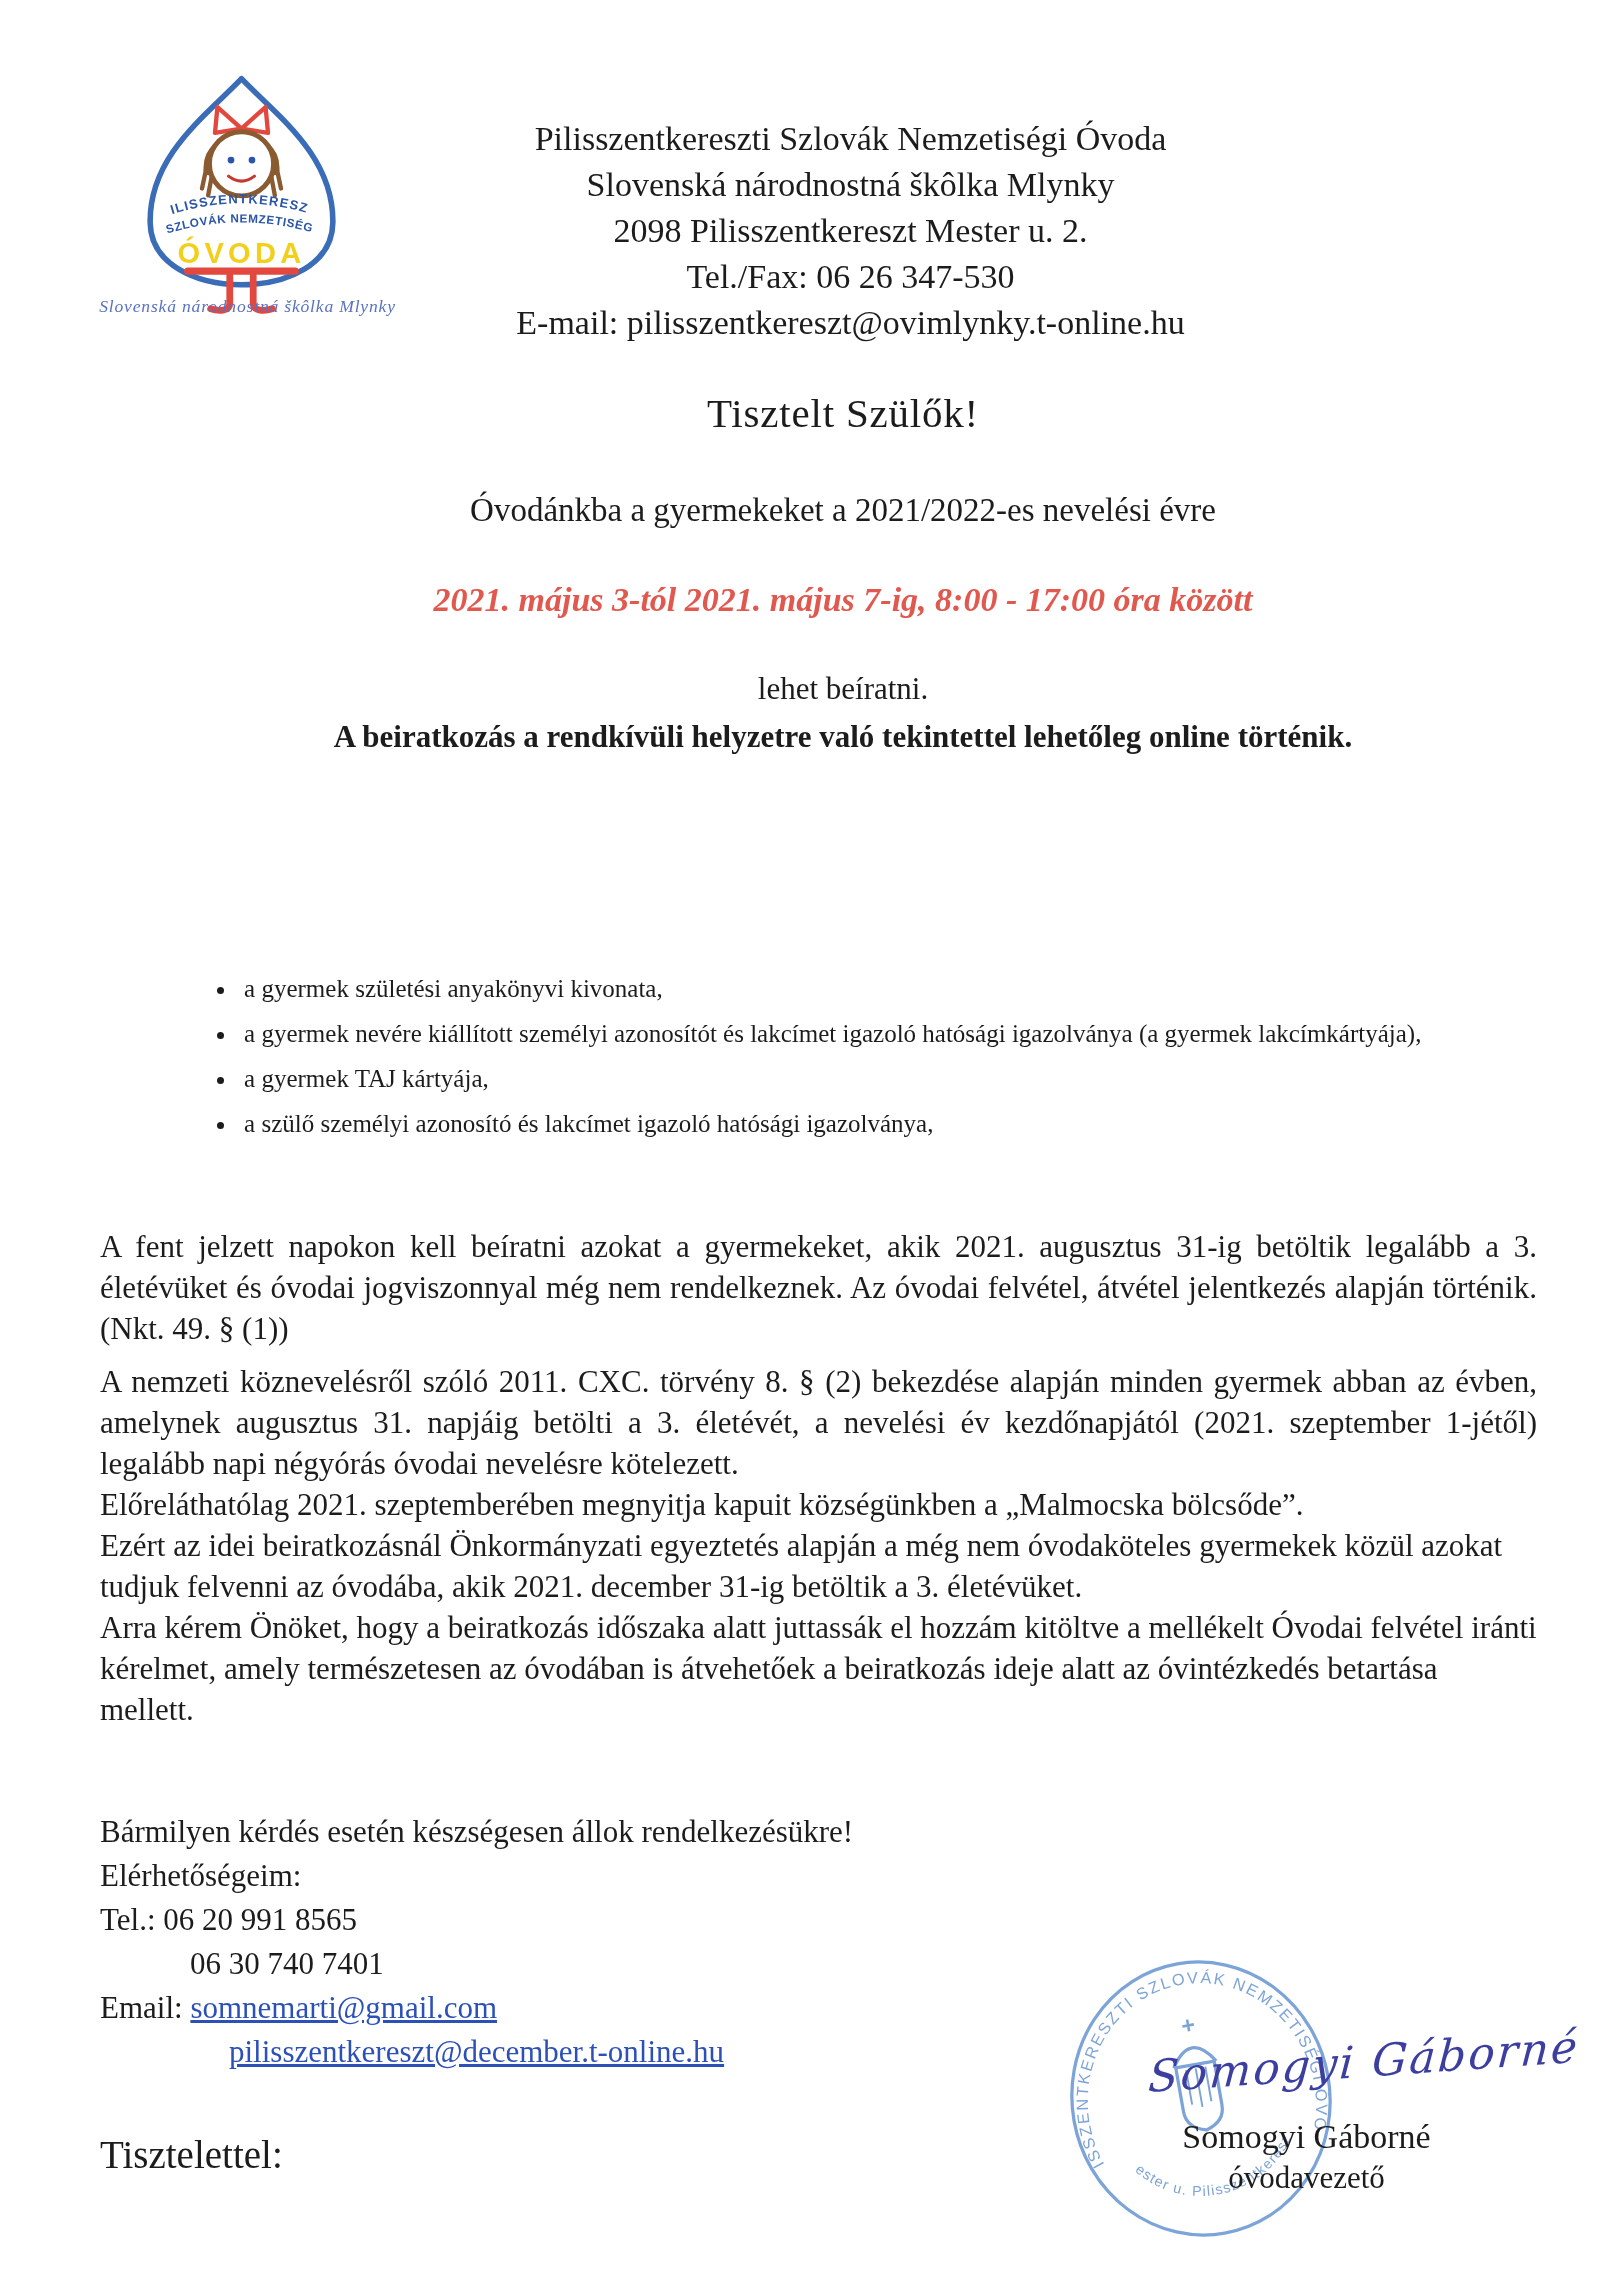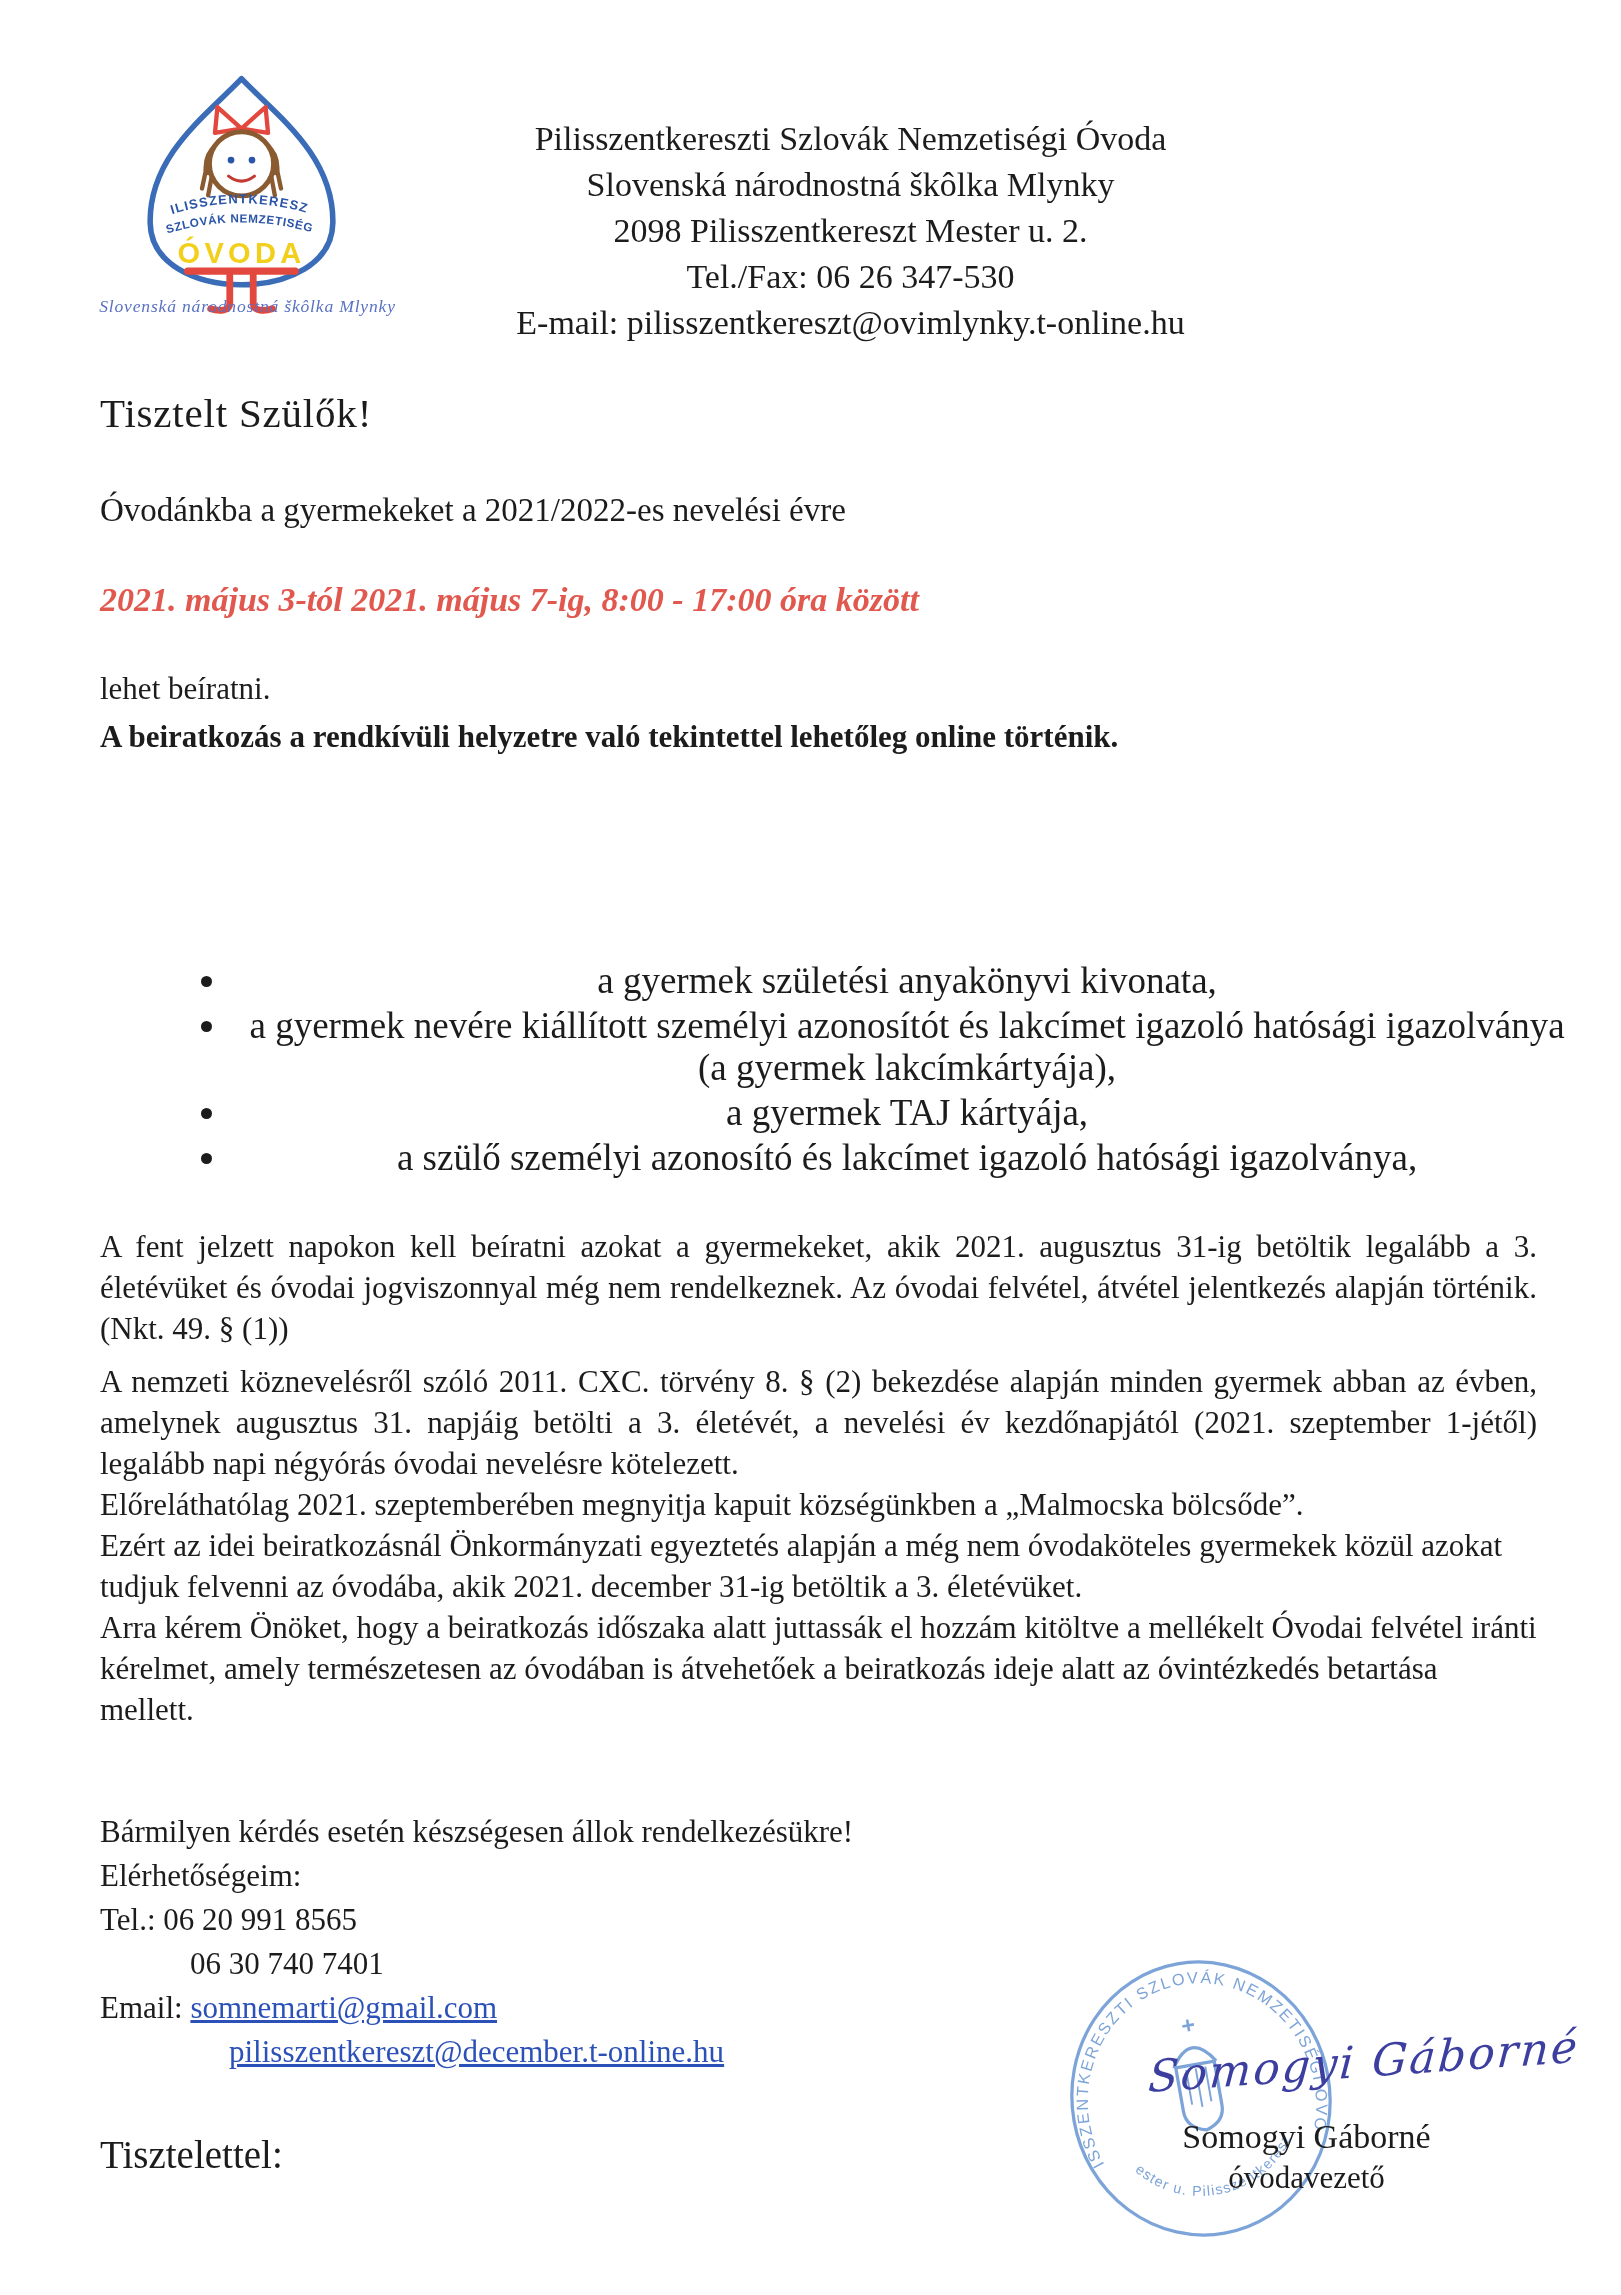--- a/index.html
+++ b/index.html
@@ -16,35 +16,35 @@
   .logo-caption{
     position:absolute;left:98px;top:296px;width:299px;
     text-align:center;font-style:italic;font-size:17.6px;
     color:#5a72c2;letter-spacing:0.8px;
   }
   .header-block{
     position:absolute;left:437px;top:116px;width:827px;
     text-align:center;font-size:34px;line-height:46px;
   }
   
-  .center-zone{position:absolute;left:100px;width:1486px;text-align:left;}
+  .center-zone{position:absolute;left:100px;width:1486px;text-align:center;}
   .salutation{top:389px;font-size:41px;letter-spacing:0.8px;}
   .intro-line{top:492px;font-size:33px;font-weight:normal;}
   .period-line{top:581px;font-size:34px;font-weight:bold;font-style:italic;color:#e0584e;}
   .action-line{top:671px;font-size:31px;}
   .online-line{top:719px;font-size:31px;font-weight:bold;}
   
   .docs-heading{
     position:absolute;left:100px;top:835px;width:1379px;
     font-size:31px;font-weight:bold;line-height:45px;
   }
   .docs-list{
     position:absolute;left:182px;top:956px;width:1348px;
-    margin:4px;padding:0 0 0 44px;
-    font-size:37px;line-height:42px;text-align:center;
+    margin:12px;padding:0 0 0 44px;
+    font-size:25px;line-height:42px;
   }
   .docs-list li{margin:0 0 3.1px 0;padding-left:6.1px;}
   
   .body-block{
     position:absolute;left:100px;top:1214px;width:1437px;
     font-size:31px;line-height:41px;
   }
   .body-block p{margin:0;}
   .body-block p.justify{text-align:justify;margin-top:12px;}
   

